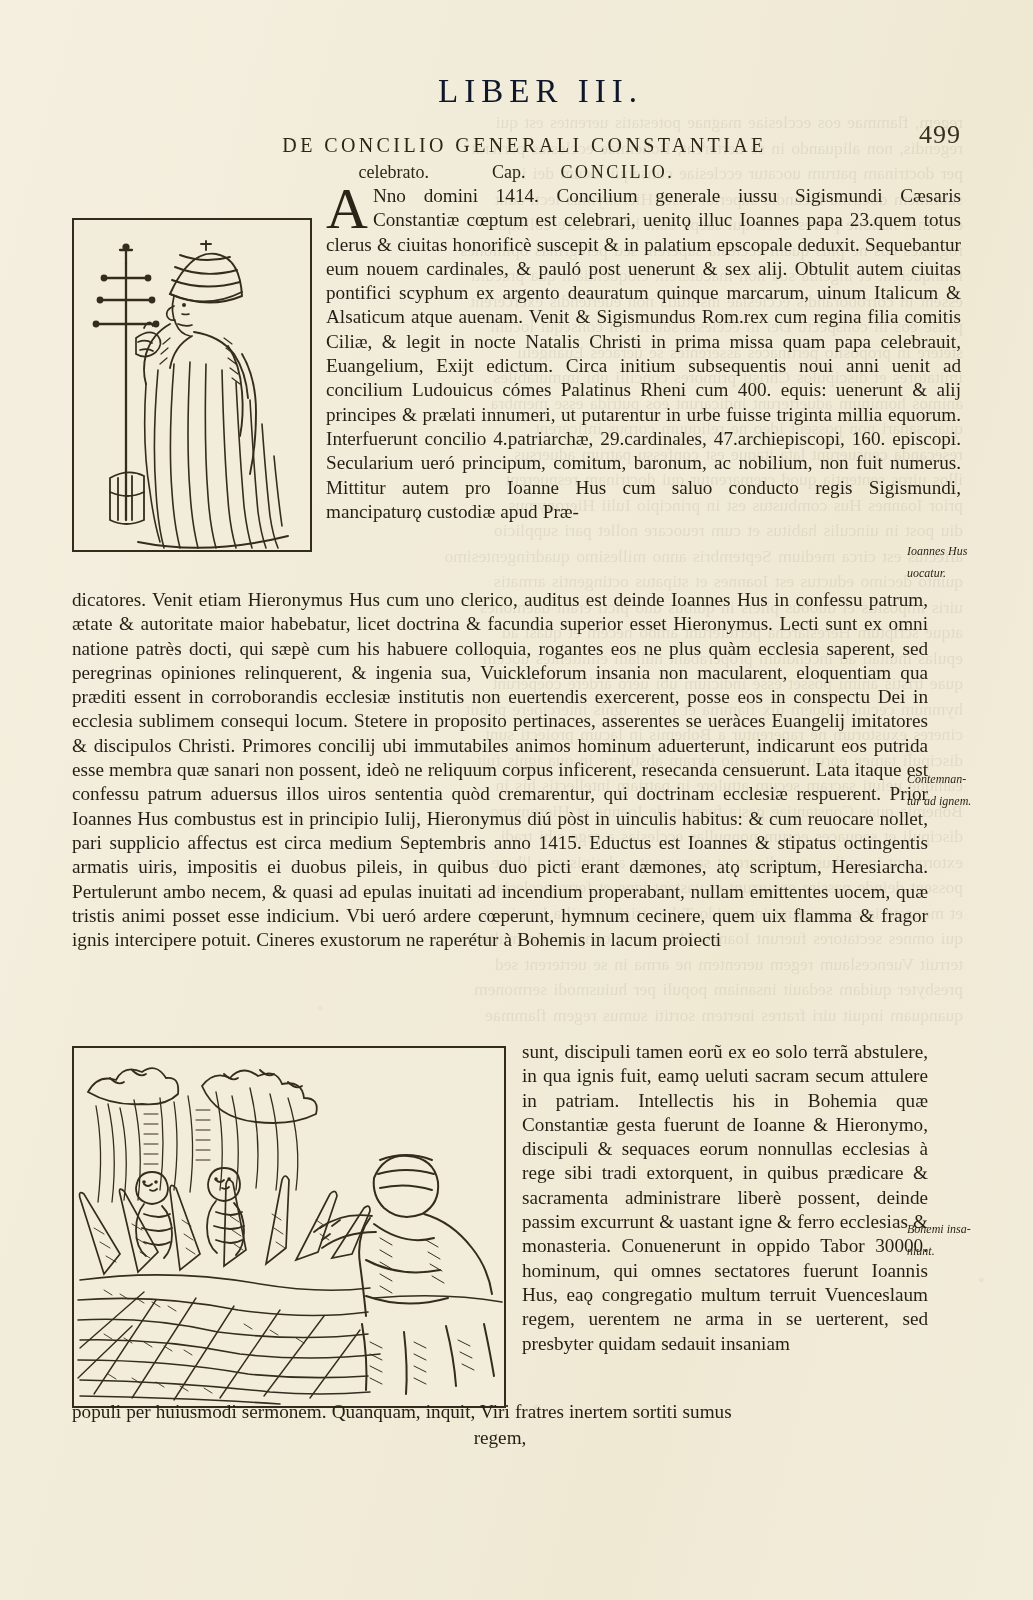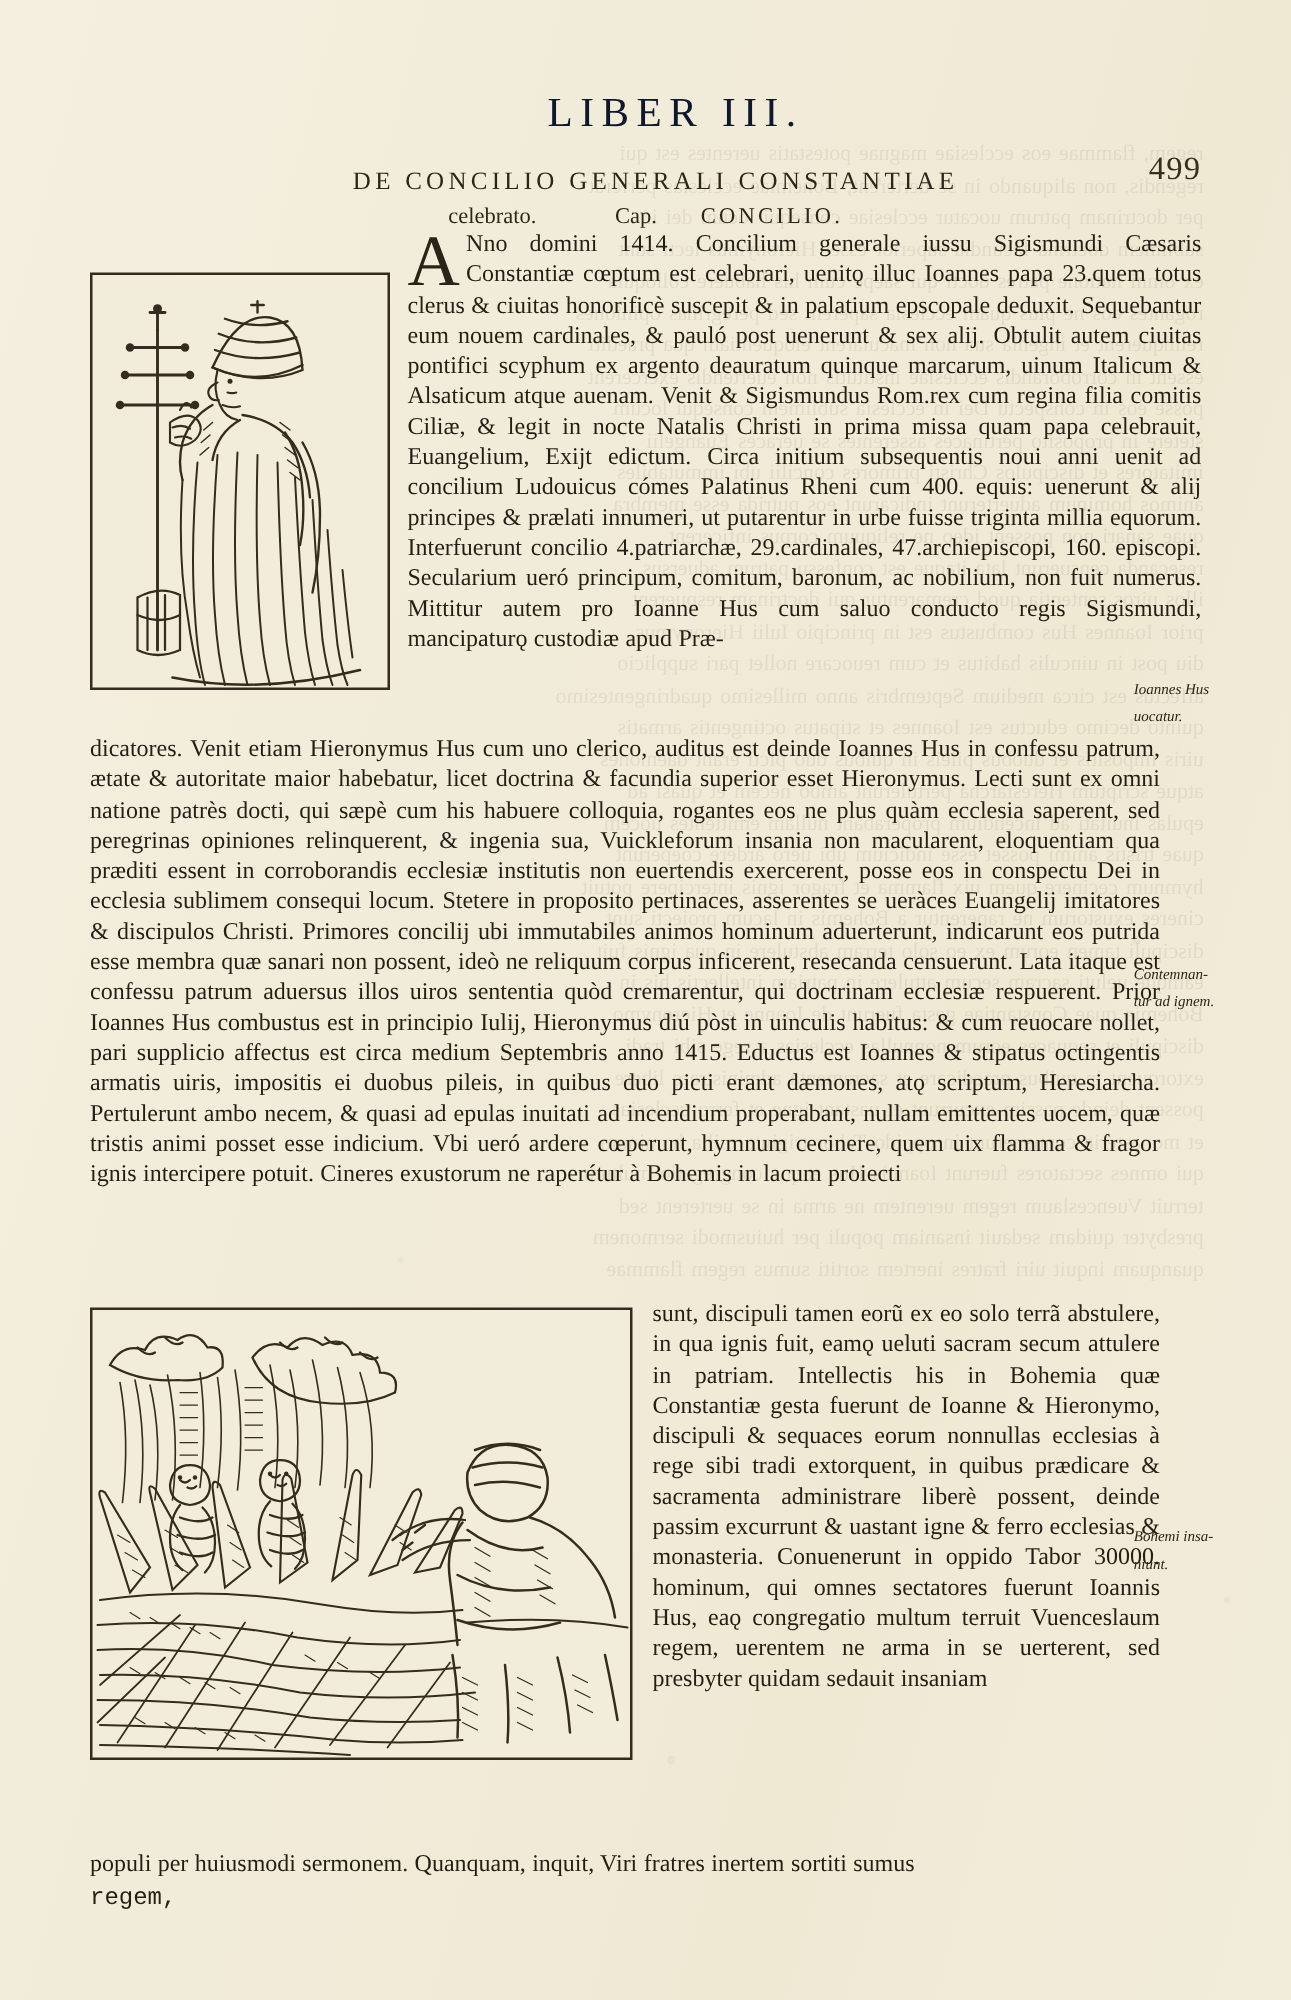--- a/index.html
+++ b/index.html
@@ -116,23 +116,23 @@
   }
   #woodcut-pyre{
     float:left;
     width:430px;height:358px;
     margin:6px 16px 4px 0;
     border:2.5px solid #332c1e;
     background:#f2edda;
     position:relative;overflow:hidden;
   }
   #closing-block{
-    position:absolute;left:72px;right:105px;top:1480px;
-  }
-  #closing-last{text-align:left;margin-top:2px;font-family:Liberation Mono, monospace;}
+    position:absolute;left:72px;right:105px;top:1400px;
+  }
+  #closing-last{text-align:center;margin-top:2px;}
 
   
   .margin-note{
     position:absolute;
     right:8px;width:118px;
     font-style:italic;
     font-size:12px;line-height:22px;
     color:#2b2518;
   }
   #note-ioannes{top:540px;}

